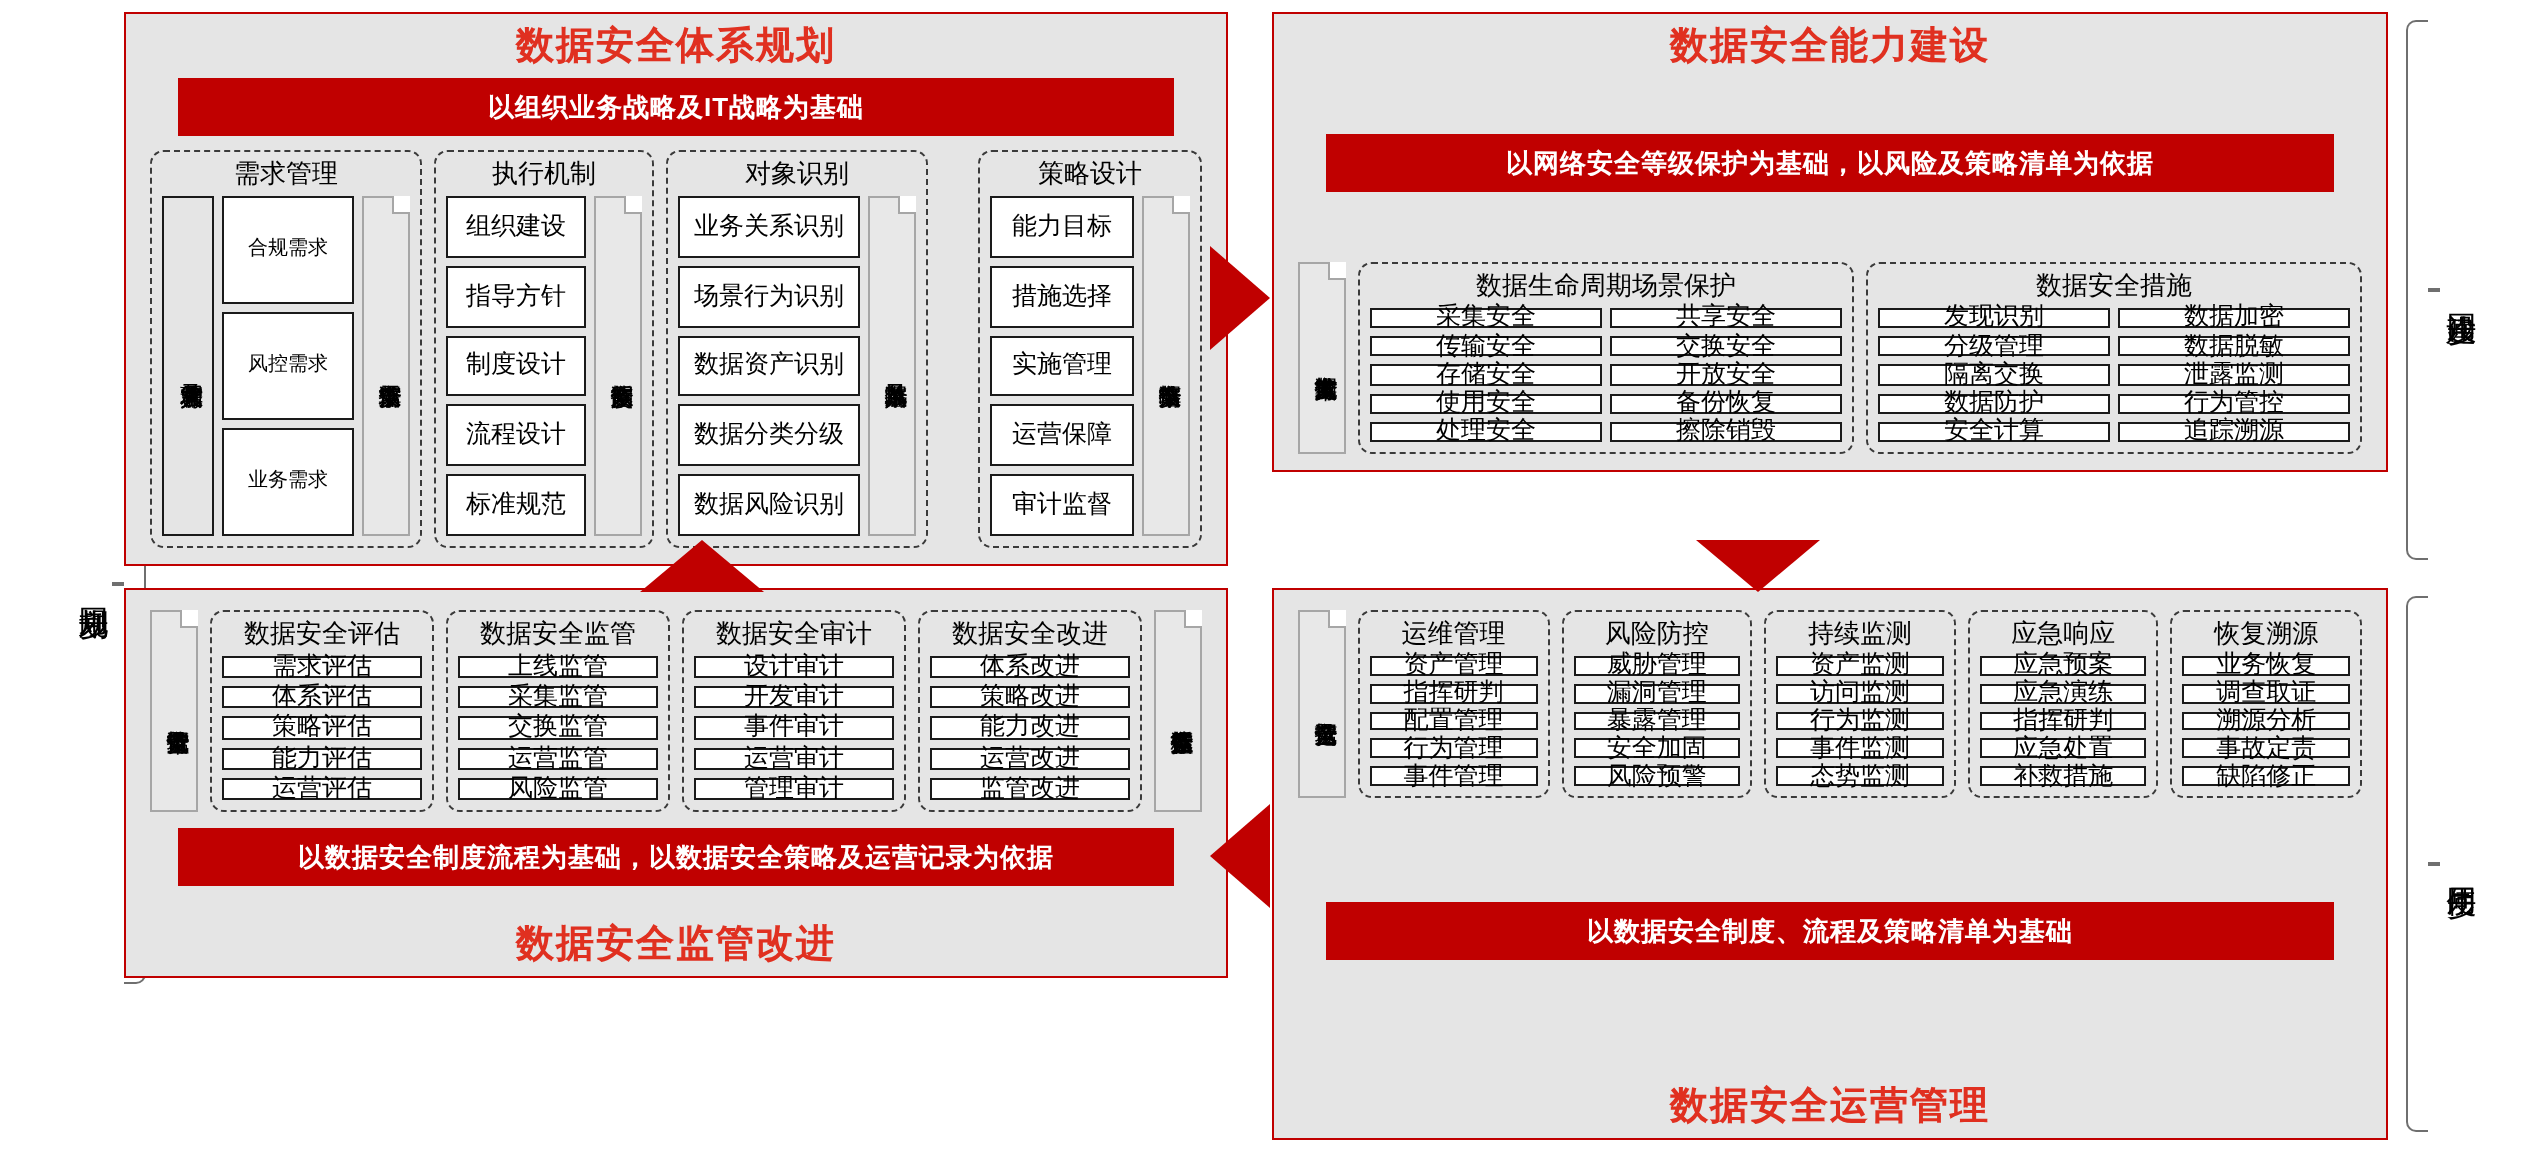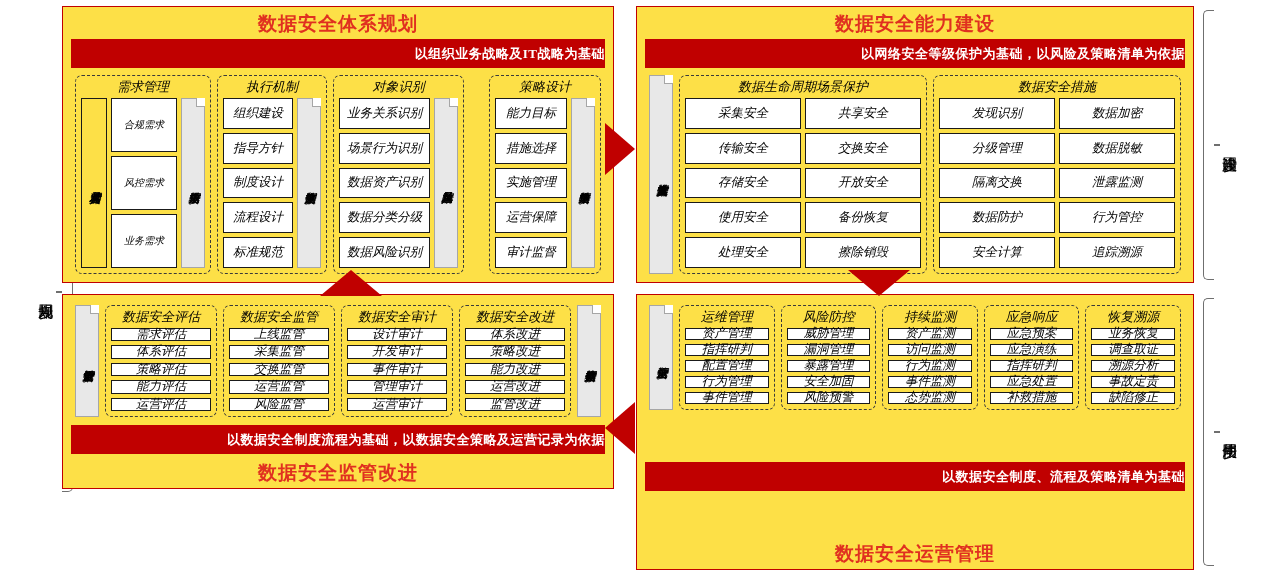--- a/index.html
+++ b/index.html
@@ -12,57 +12,55 @@
     position: relative;
     width: 1268px; height: 576px;
     overflow: hidden;
     background: #fff;
   }
 
   
   .quad {
     position: absolute;
     border: 1.5px solid #C00000;
-    background: #fde047;
+    background: #e5e5e5;
     display: flex;
     flex-direction: column;
   }
   .quad-title {
     color: #E03020;
     font-weight: bold;
     font-size: 19px;
     text-align: center;
     line-height: 1;
     letter-spacing: 1px;
     flex: 0 0 auto;
   }
   .quad-top .quad-title { padding: 7px 0 6px; }
-  .quad-bot .quad-title { padding: 9px 0 6px; }
+  .quad-bot .quad-title { padding: 20px 0 6px; }
 
   .red-bar {
     background: #C00000;
     color: #fff;
     font-weight: bold;
     font-size: 13px;
-    text-align: right;
+    text-align: center;
     padding: 6px 0 5px;
-    margin: 0 8px;
+    margin: 0 26px;
     flex: 0 0 auto;
     letter-spacing: .5px;
-    font-family: Liberation Serif, serif;
   }
 
   .quad-body {
     flex: 1 1 auto;
     display: flex;
     align-items: stretch;
     gap: 6px;
     padding: 7px 12px 8px;
     min-height: 0;
-    font-style: italic;
   }
 
   
   .side-panel {
     position: relative;
     flex: 0 0 24px;
     background: #E8E8E8;
     border: 1px solid #A6A6A6;
     display: flex;
     align-items: center;
@@ -292,21 +290,21 @@
           </div>
           <div class="out-panel">
             <span class="vtext">数据安全策略清单</span>
           </div>
         </div>
       </div>
 
     </div>
   </div>
 
-  <div class="quad quad-top" style="left:636px; top:6px; width:558px; height:277px;">
+  <div class="quad quad-top" style="left:636px; top:6px; width:558px; height:230px;gap:28px;">
     <div class="quad-title">数据安全能力建设</div>
     <div class="red-bar">以网络安全等级保护为基础，以风险及策略清单为依据</div>
     <div class="quad-body">
 
       <div class="side-panel">
         <span class="vtext">数据安全技术实施方案</span>
       </div>
 
 
       <div class="group" style="flex:1 1 0;">
@@ -385,22 +383,22 @@
         </div>
       </div>
 
       <div class="group">
         <div class="group-head">数据安全审计</div>
         <div class="group-inner">
           <div class="col">
             <div class="cell">设计审计</div>
             <div class="cell">开发审计</div>
             <div class="cell">事件审计</div>
+            <div class="cell">运营审计</div>
             <div class="cell">管理审计</div>
-            <div class="cell">运营审计</div>
           </div>
         </div>
       </div>
 
       <div class="group">
         <div class="group-head">数据安全改进</div>
         <div class="group-inner">
           <div class="col">
             <div class="cell">体系改进</div>
             <div class="cell">策略改进</div>

